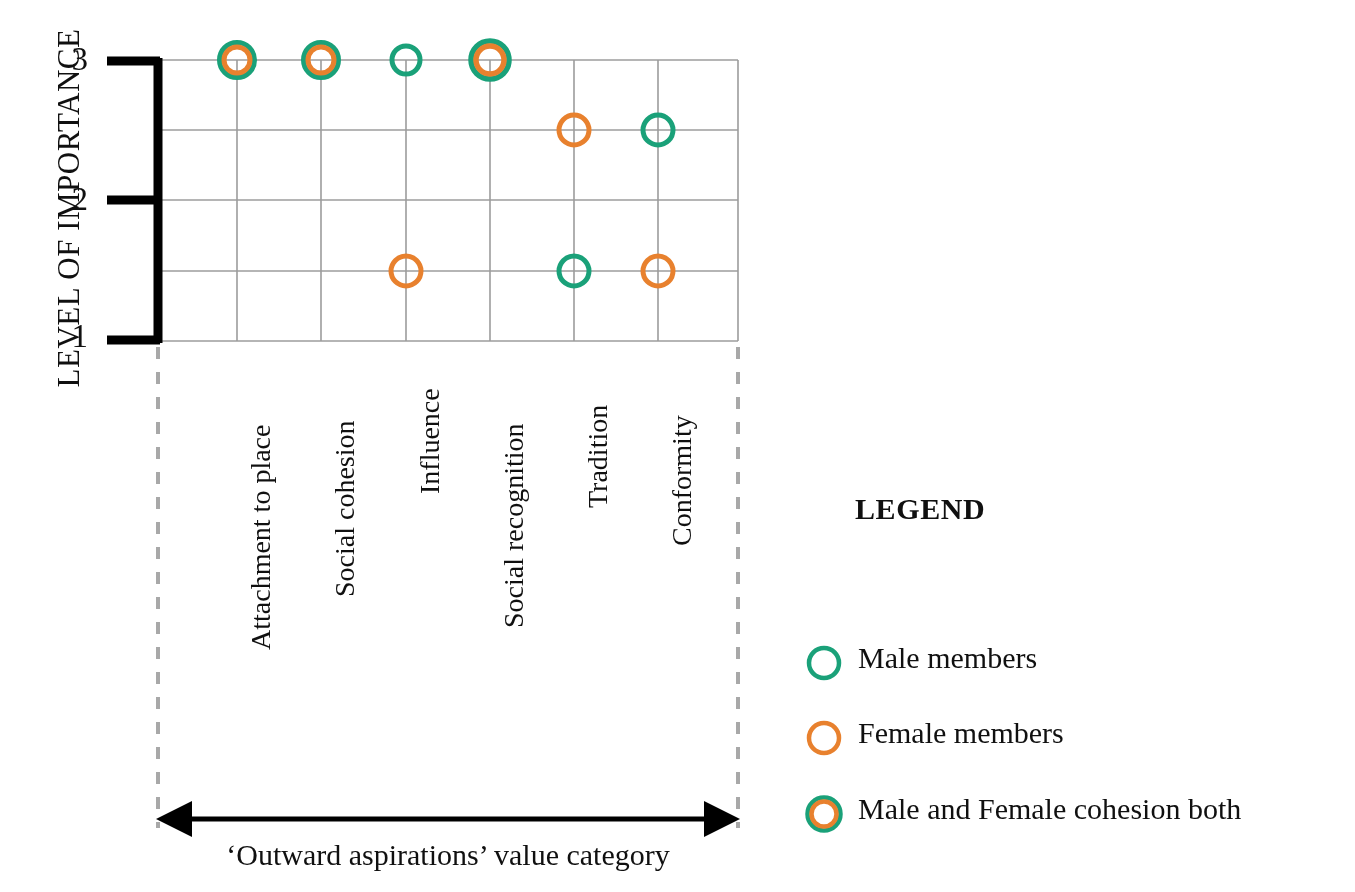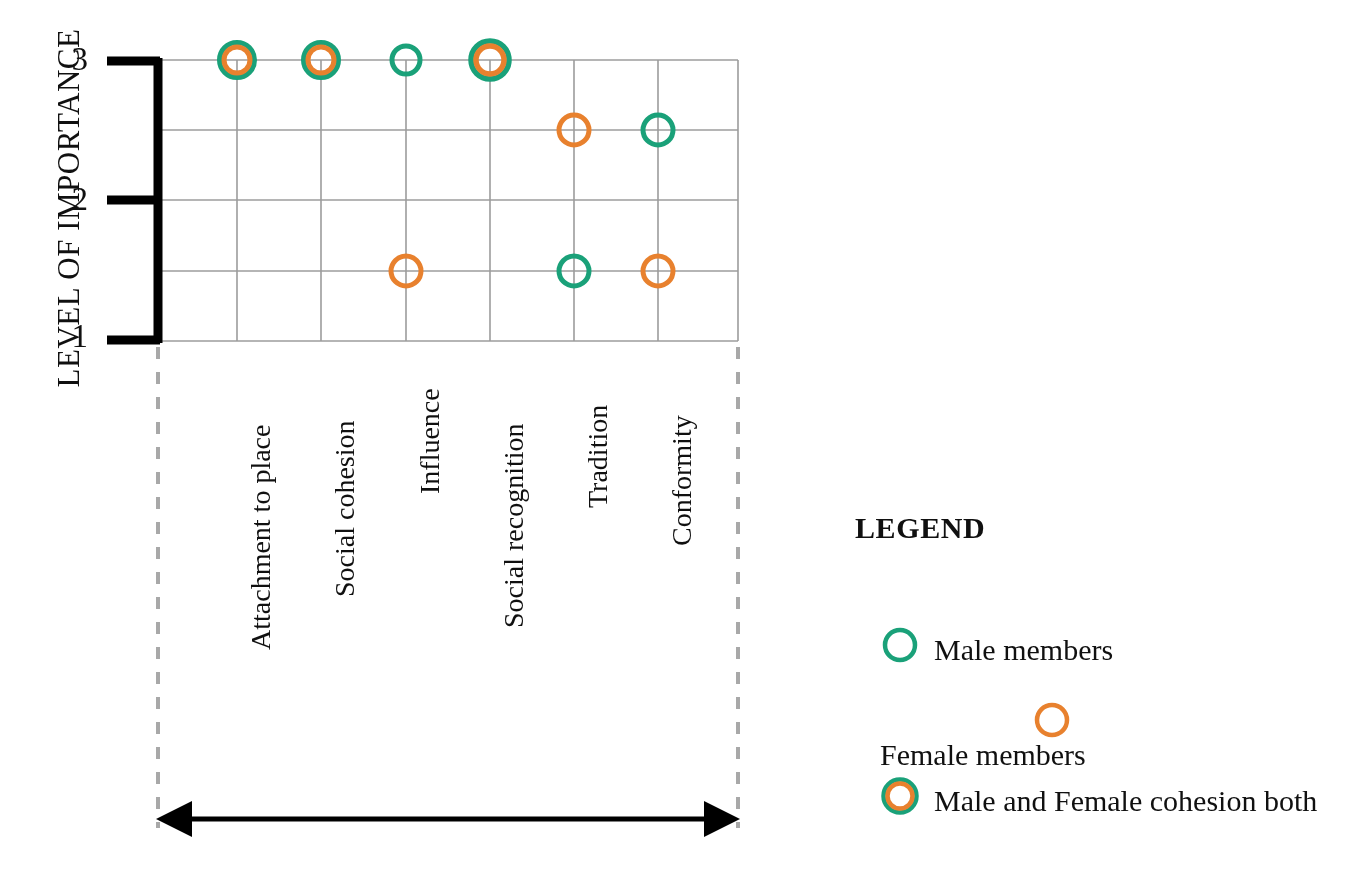--- a/index.html
+++ b/index.html
@@ -68,27 +68,27 @@
   }
 
   
   .legend-title {
     position: absolute;
     left: 855px;
     top: 492px;
     font-size: 30px;
     font-weight: bold;
     letter-spacing: 0.6px;
-    margin-top: 19px;
   }
   .legend-row {
     position: absolute;
-    left: 880px;
+    left: 804px;
     display: flex;
-    align-items: flex-end;
+    align-items: flex-start;
+    margin-top: 18px;
   }
   .legend-row .swatch {
     width: 40px;
     height: 40px;
     flex: 0 0 40px;
     margin-right: 14px;
   }
   .legend-row .legend-text {
     font-size: 30px;
     white-space: nowrap;
@@ -185,33 +185,34 @@
   <div class="ytick" style="left:48px; top:183px;">2</div>
   <div class="ytick" style="left:48px; top:320px;">1</div>
 
   <div class="xcat" style="left:247px; top:650px;">Attachment to place</div>
   <div class="xcat" style="left:331px; top:597px;">Social cohesion</div>
   <div class="xcat" style="left:416px; top:494px;">Influence</div>
   <div class="xcat" style="left:500px; top:628px;">Social recognition</div>
   <div class="xcat" style="left:584px; top:508px;">Tradition</div>
   <div class="xcat" style="left:668px; top:546px;">Conformity</div>
 
+  <div class="xcaption">‘Outward aspirations’ value category</div>
 
   <div class="legend-title">LEGEND</div>
 
   <div class="legend-row" style="top:625px;">
     <span class="swatch">
       <svg width="40" height="40" viewBox="0 0 40 40">
         <circle cx="20" cy="20" r="15" fill="none" stroke="#1aa179" stroke-width="4.5"></circle>
       </svg>
     </span>
     <span class="legend-text">Male members</span>
   </div>
 
-  <div class="legend-row" style="top:700px;flex-direction:column;">
+  <div class="legend-row" style="top:700px;">
     <span class="swatch">
       <svg width="40" height="40" viewBox="0 0 40 40">
         <circle cx="20" cy="20" r="15" fill="none" stroke="#e8812e" stroke-width="4.5"></circle>
       </svg>
     </span>
     <span class="legend-text">Female members</span>
   </div>
 
   <div class="legend-row" style="top:776px;">
     <span class="swatch">

